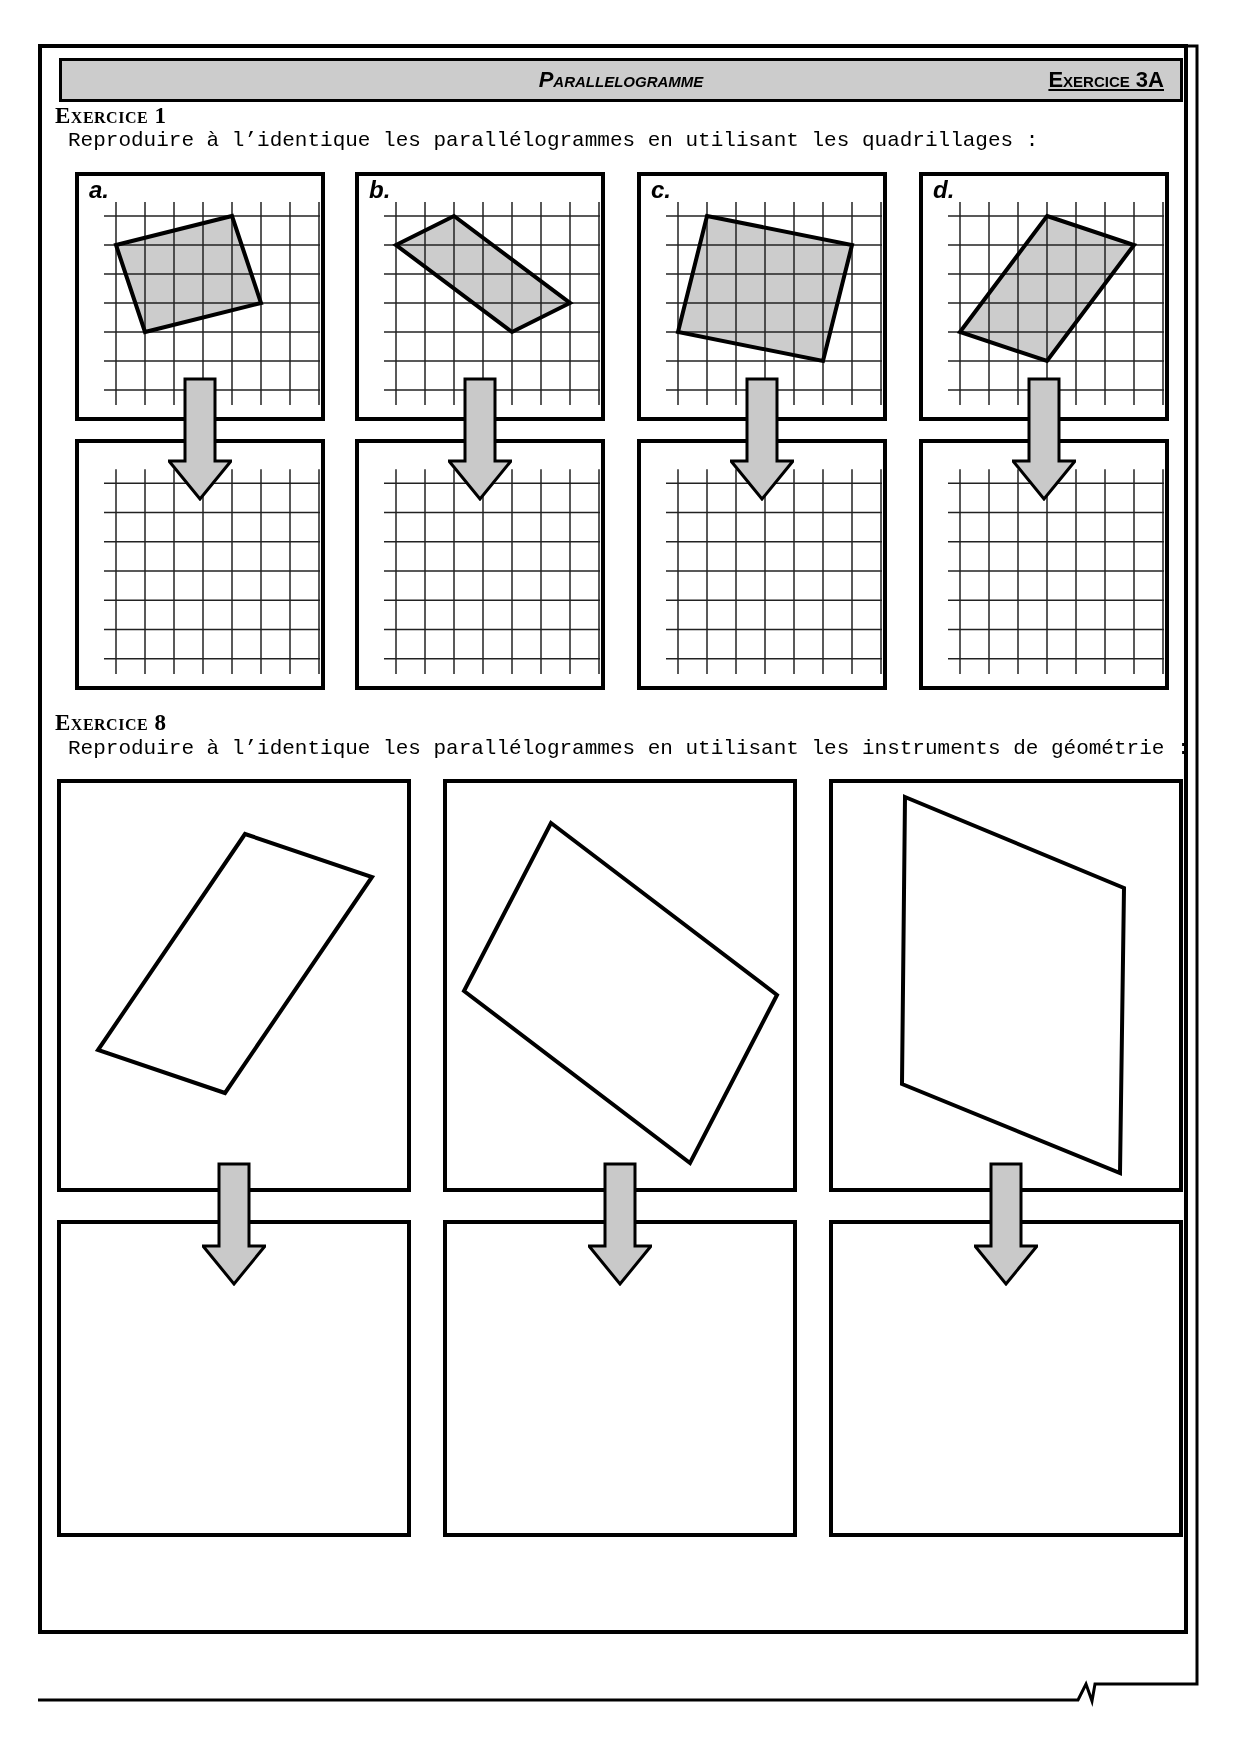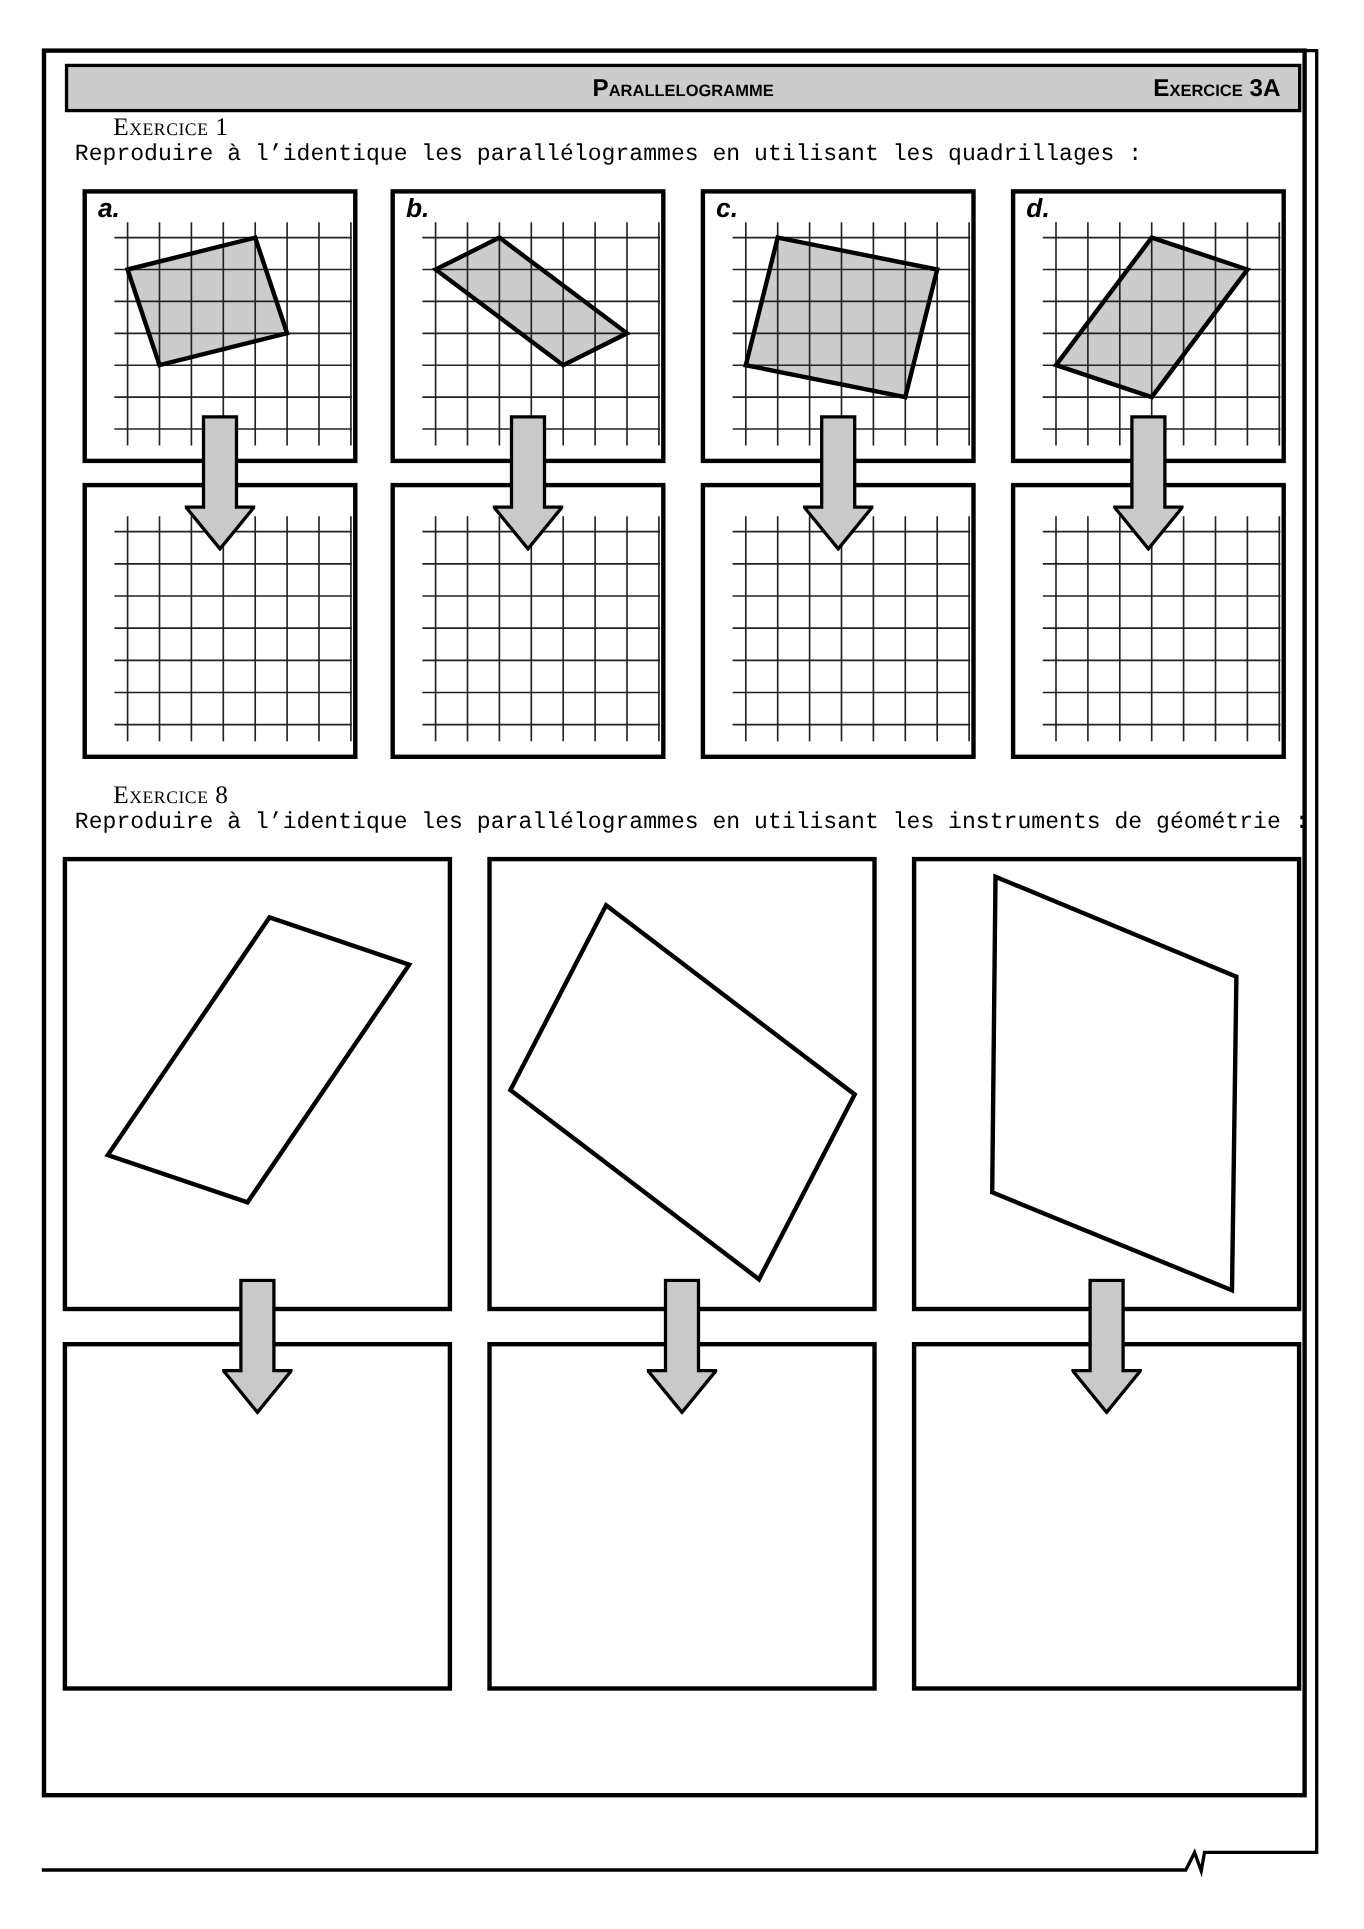--- a/index.html
+++ b/index.html
@@ -2,23 +2,23 @@
 <html style="--shape-fill: #cccccc; --header-fill: #cccccc; --arrow-fill: #c9c9c9; --grid-line: #222222;"><head>
 <meta charset="utf-8">
 <style>
   html,body{margin:0;padding:0;background:#fff;}
   body{width:1240px;height:1754px;position:relative;font-family:"Liberation Serif",serif;color:#000;}
   .page{position:absolute;inset:0;background:#fff;}
   .deco-svg{position:absolute;left:0;top:0;width:1240px;height:1754px;pointer-events:none;z-index:0;}
   .content-frame{position:absolute;left:38px;top:44px;width:1150px;height:1590px;border:4px solid #000;box-sizing:border-box;z-index:1;}
   .header-bar{position:absolute;left:59px;top:58px;width:1124px;height:44px;background:var(--header-fill,#ccc);border:3px solid #000;box-sizing:border-box;z-index:2;
     font-family:"Liberation Sans",sans-serif;font-weight:bold;font-variant:small-caps;font-size:22px;}
-  .header-title{position:absolute;left:0;right:0;top:6px;text-align:center;}
-  .header-ref{position:absolute;right:16px;top:6px;}
-  .ex-heading{position:absolute;font-family:"Liberation Serif",serif;font-weight:normal;font-variant:small-caps;font-size:23px;letter-spacing:0.5px;z-index:2;margin-left:48px;}
+  .header-title{position:absolute;left:0;right:0;top:6px;text-align:center;font-style:italic;}
+  .header-ref{position:absolute;right:16px;top:6px;text-decoration:underline;}
+  .ex-heading{position:absolute;font-family:"Liberation Serif",serif;font-weight:bold;font-variant:small-caps;font-size:23px;letter-spacing:0.5px;z-index:2;}
   .ex-instruction{position:absolute;font-size:21px;z-index:2;font-family:Liberation Mono, monospace;}
   .gridbox,.plainbox{position:absolute;border:4px solid #000;box-sizing:border-box;background:#fff;z-index:2;}
   .gridbox svg,.plainbox svg{position:absolute;left:0;top:0;width:100%;height:100%;display:block;}
   .box-label{position:absolute;left:10px;top:0px;font-family:"Liberation Sans",sans-serif;font-weight:bold;font-style:italic;font-size:24px;z-index:3;}
   .arrow{position:absolute;width:64px;height:124px;z-index:5;}
   .gl{stroke:var(--grid-line,#222);stroke-width:1.5;}
   .pfill{fill:var(--shape-fill,#ccc);stroke:none;}
   .pstroke{fill:none;stroke:#000;stroke-width:4;stroke-linejoin:miter;}
   .poutline{fill:none;stroke:#000;stroke-width:4;stroke-linejoin:miter;}
   .arrowpoly{fill:var(--arrow-fill,#c9c9c9);stroke:#000;stroke-width:3;stroke-linejoin:miter;}

